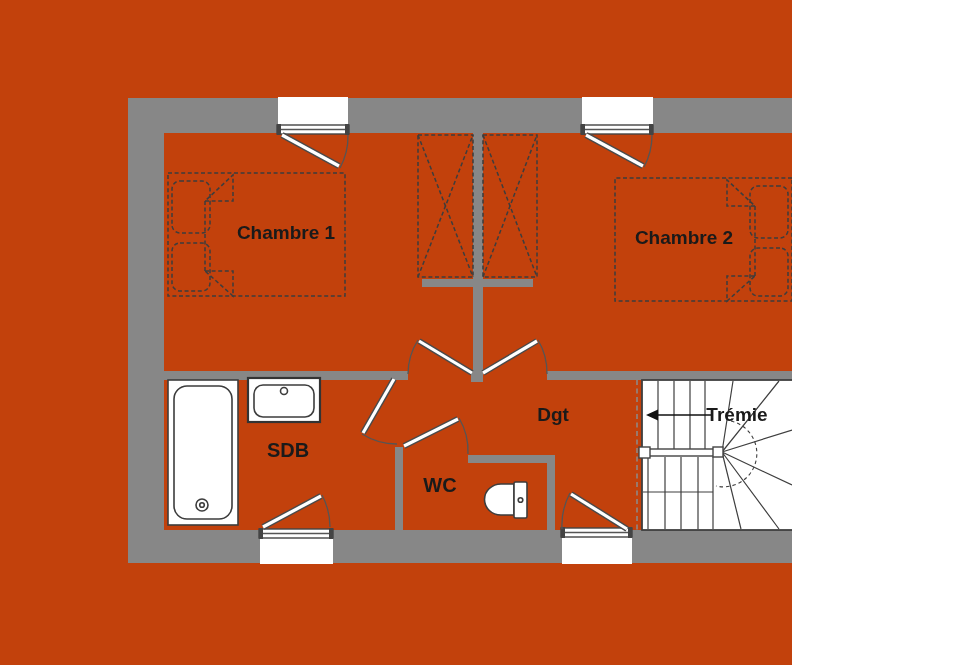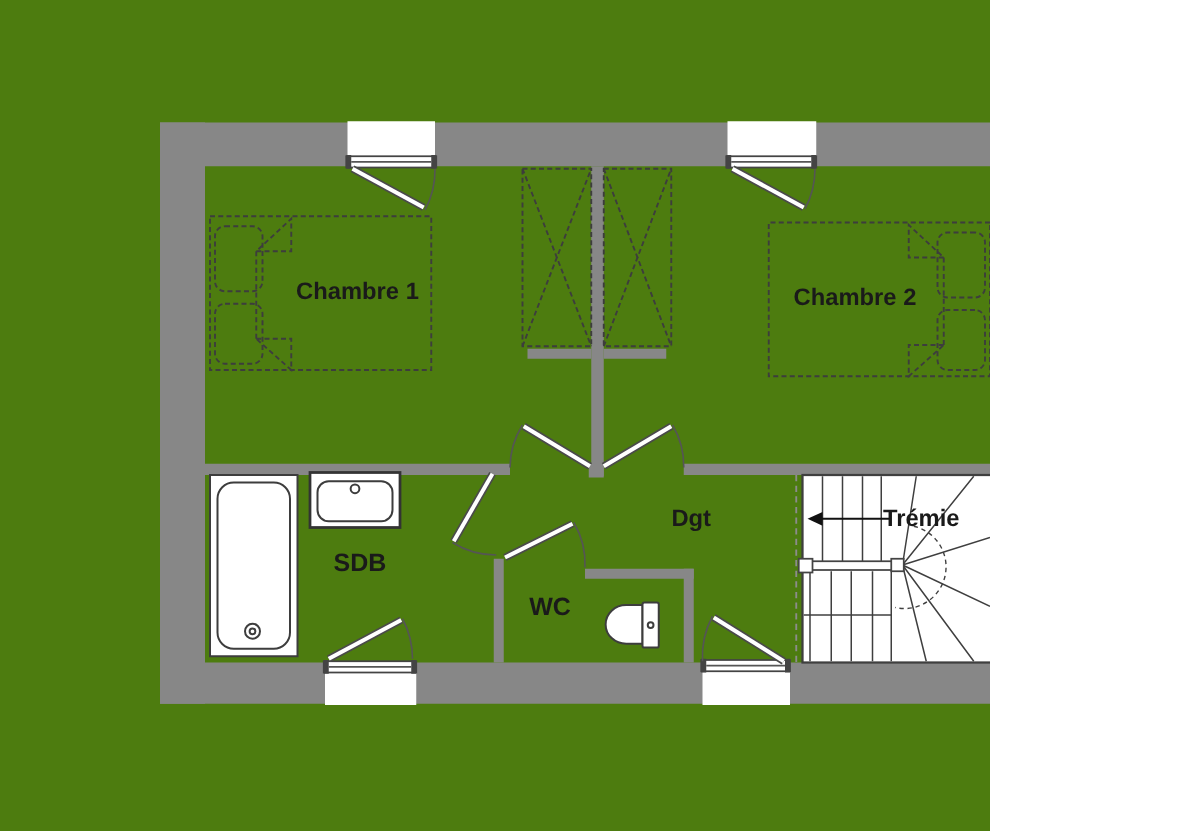--- a/index.html
+++ b/index.html
@@ -1,16 +1,16 @@
 <!DOCTYPE html>
 <html><head>
 <meta charset="utf-8">
 <style>
   html,body{margin:0;padding:0;background:#fff;}
-  .page{position:relative;width:792px;height:665px;background:#4d7c0f;overflow:hidden;}
+  .page{position:relative;width:792px;height:665px;background:#c2410c;overflow:hidden;}
   svg{display:block;}
   .wall{fill:#878787;stroke:none;}
   .gap{fill:#ffffff;stroke:none;}
   .dash{stroke:#3d3d3d;stroke-width:1.5;fill:none;stroke-dasharray:4 2.6;}
   .solid{stroke:#3d3d3d;stroke-width:1.6;fill:#ffffff;}
   .thick{stroke:#333;stroke-width:2.2;fill:#ffffff;}
   .thin{stroke:#555;stroke-width:1.3;fill:none;}
   .sline{stroke:#3f3f3f;stroke-width:1.2;fill:none;}
   .sbox{stroke:#3f3f3f;stroke-width:1.8;fill:#ffffff;}
   .leaf-b{stroke:#4a4a4a;stroke-width:6;}

